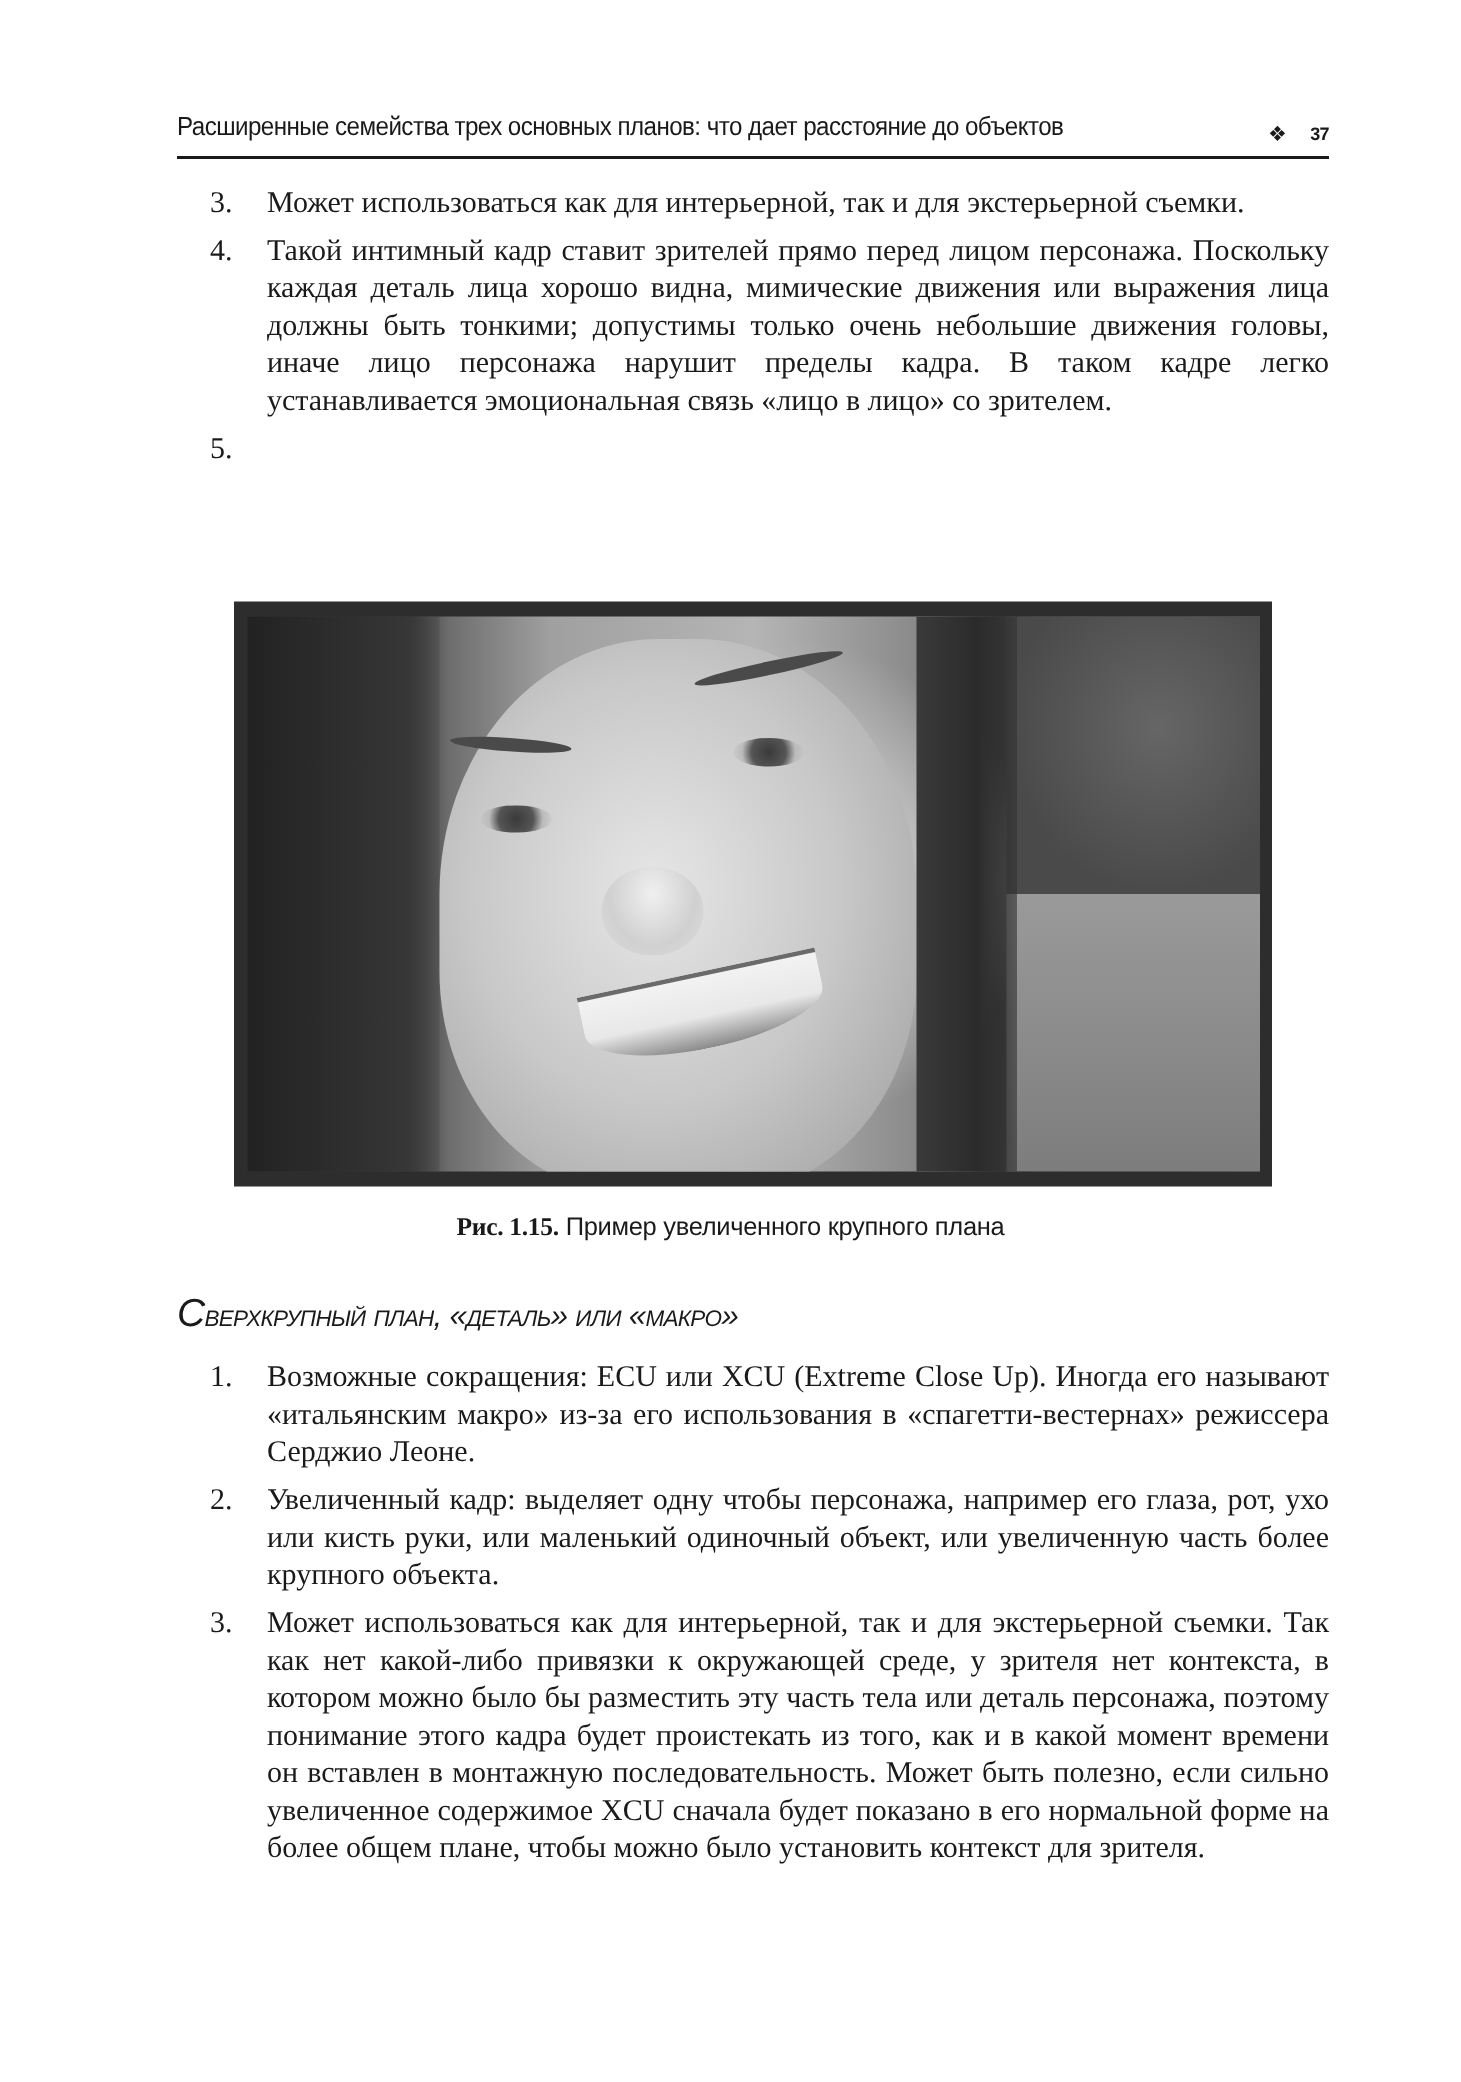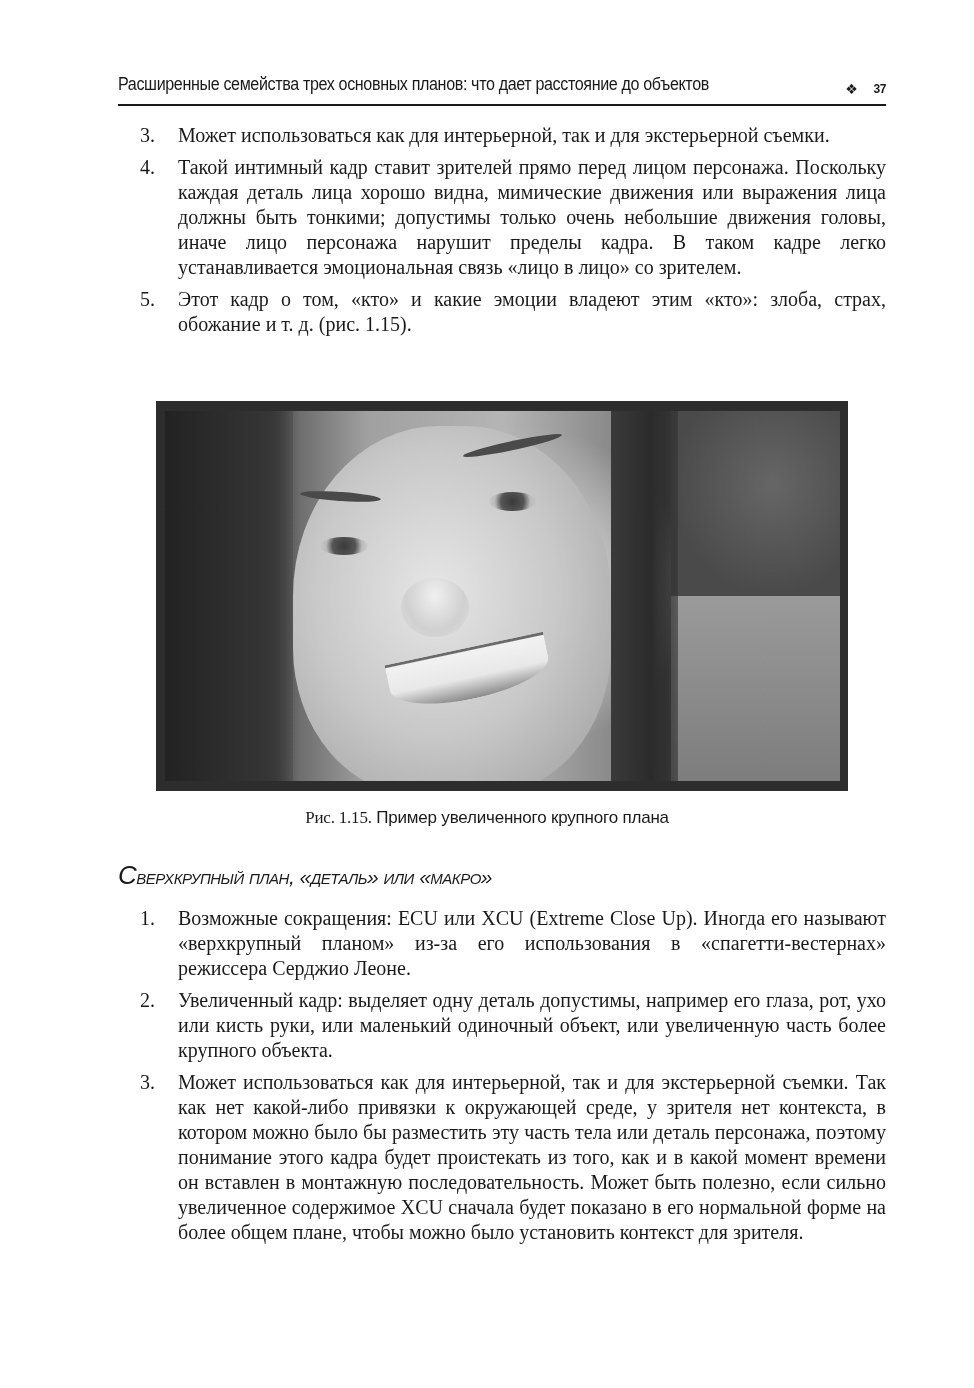--- a/index.html
+++ b/index.html
@@ -41,21 +41,21 @@
   .photo .eye.r { left: 48%; top: 22%; }
   .photo .brow { position: absolute; height: 2.5%; background: #4a4a4a; border-radius: 50%; }
   .photo .brow.l { left: 20%; top: 22%; width: 12%; transform: rotate(4deg); }
   .photo .brow.r { left: 44%; top: 8%; width: 15%; transform: rotate(-12deg); }
   .photo .nose { position: absolute; left: 35%; top: 45%; width: 10%; height: 16%; border-radius: 50%; background: radial-gradient(ellipse at 50% 30%, #f0f0f0 0%, #d0d0d0 60%, rgba(200,200,200,0) 100%); }
   .photo .mouth { position: absolute; left: 33%; top: 64%; width: 24%; height: 13%; border-radius: 0 0 60% 60%; background: linear-gradient(#f2f2f2 0%, #e8e8e8 55%, #8a8a8a 100%); transform: rotate(-12deg); border-top: 3px solid #6a6a6a; }
   .caption {
     position: absolute; left: 0; width: 974px; top: 808px; text-align: center;
     font-size: 17px; letter-spacing: -0.2px;
   }
-  .caption .lbl { font-family: "Liberation Serif", serif; font-weight: normal; }
+  .caption .lbl { font-family: "Liberation Serif", serif; font-weight: bold; }
   .caption .txt { font-family: "Liberation Sans", sans-serif; }
   .section-title {
     position: absolute; left: 118px; top: 860px;
     font-family: "Liberation Sans", sans-serif; font-weight: normal; font-style: italic;
     font-size: 21px; letter-spacing: -0.5px; font-variant: small-caps;
   }
   .section-title .big { font-size: 26px; }
 </style>
 </head>
 <body>
@@ -72,21 +72,20 @@
   <li>
     <span class="num">3.</span>
     <span>Может использоваться как для интерьерной, так и для экстерьерной съемки.</span>
   </li>
   <li>
     <span class="num">4.</span>
     <span>Такой интимный кадр ставит зрителей прямо перед лицом персонажа. Поскольку каждая деталь лица хорошо видна, мимические движения или выражения лица должны быть тонкими; допустимы только очень небольшие движения головы, иначе лицо персонажа нарушит пределы кадра. В таком кадре легко устанавливается эмоциональная связь «лицо в лицо» со зрителем.</span>
   </li>
   <li>
     <span class="num">5.</span>
-    <span>Этот кадр о том, «кто» и какие эмоции владеют этим «кто»: злоба, страх, обожание и т. д. (рис. 1.15).</span>
   </li>
 </ol>
 
 <div class="figure">
   <div class="photo" title="black-and-white extreme close-up photo of a smiling woman with long dark hair">
     <div class="bg-trees"></div>
     <div class="bg-grass"></div>
     <div class="hair-l"></div>
     <div class="face"></div>
     <div class="hair-r"></div>
@@ -103,23 +102,23 @@
   <span class="lbl">Рис. 1.15.</span><span class="txt"> Пример увеличенного крупного плана</span>
 </div>
 
 <div class="section-title">
   <span class="big">С</span><span>верхкрупный план, «деталь» или «макро»</span>
 </div>
 
 <ol class="list" style="top:906px;">
   <li>
     <span class="num">1.</span>
-    <span>Возможные сокращения: ECU или XCU (Extreme Close Up). Иногда его называют «верхкрупный планом» из-за его использования в «спагетти-вестернах» режиссера Серджио Леоне.</span>
+    <span>Возможные сокращения: ECU или XCU (Extreme Close Up). Иногда его называют «итальянским макро» из-за его использования в «спагетти-вестернах» режиссера Серджио Леоне.</span>
   </li>
   <li>
     <span class="num">2.</span>
-    <span>Увеличенный кадр: выделяет одну деталь допустимы, например его глаза, рот, ухо или кисть руки, или маленький одиночный объект, или увеличенную часть более крупного объекта.</span>
+    <span>Увеличенный кадр: выделяет одну чтобы персонажа, например его глаза, рот, ухо или кисть руки, или маленький одиночный объект, или увеличенную часть более крупного объекта.</span>
   </li>
   <li>
     <span class="num">3.</span>
     <span>Может использоваться как для интерьерной, так и для экстерьерной съемки. Так как нет какой-либо привязки к окружающей среде, у зрителя нет контекста, в котором можно было бы разместить эту часть тела или деталь персонажа, поэтому понимание этого кадра будет проистекать из того, как и в какой момент времени он вставлен в монтажную последовательность. Может быть полезно, если сильно увеличенное содержимое XCU сначала будет показано в его нормальной форме на более общем плане, чтобы можно было установить контекст для зрителя.</span>
   </li>
 </ol>
 
 </body></html>

